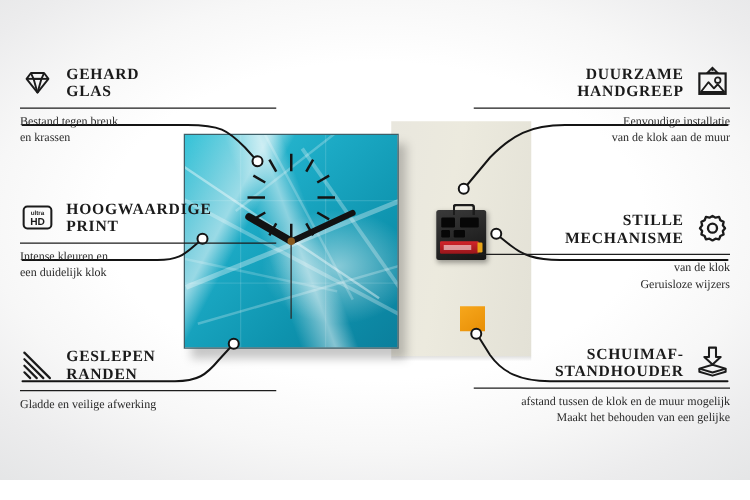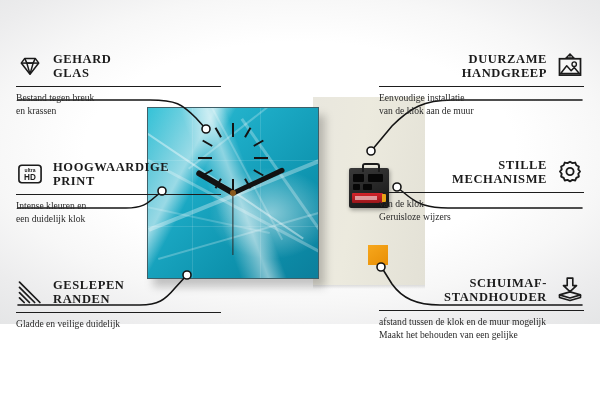--- a/index.html
+++ b/index.html
@@ -2,42 +2,42 @@
 <html><head>
 <meta charset="utf-8">
 <style>
   html,body{margin:0;padding:0;}
   body{
     width:600px;height:400px;overflow:hidden;
     font-family:"Liberation Serif", serif;
     background:#ffffff;
   }
   #stage{
-    position:relative;width:600px;height:324px;
+    position:relative;width:600px;height:384px;
     background:
       radial-gradient(ellipse 78% 72% at 50% 46%, #ffffff 0%, #ffffff 46%, #f7f7f7 66%, #ececed 84%, #e4e5e6 100%);
   }
 
   
   .feature{position:absolute;width:205px;}
   .feature .head{display:flex;align-items:center;gap:9px;}
   .feature.right .head{flex-direction:row-reverse;}
   .titles{line-height:1.14;}
   .t1,.t2{
     font-family:"Liberation Serif", serif;
     font-weight:700;font-size:12.5px;letter-spacing:.6px;
     color:#1b1b1b;white-space:nowrap;
   }
   .feature.right .titles{text-align:right;}
   .rule{height:1.3px;background:#1d1d1d;margin-top:5px;}
   .desc{
     margin-top:5px;font-size:9.6px;line-height:1.33;color:#2a2a2a;
     font-family:"Liberation Serif", serif;
   }
-  .feature.right .desc{}
+  .feature.right .desc{text-align:right;}
   .ico{width:28px;height:28px;flex:0 0 28px;display:block;}
 
   
   #backpanel{
     position:absolute;left:313px;top:97px;width:112px;height:188px;
     background:linear-gradient(100deg,#e9e7de 0%,#eceade 40%,#e3e1d6 100%);
   }
   #backpanel:after{
     content:"";position:absolute;left:0;right:0;bottom:-4px;height:4px;
     background:linear-gradient(to bottom,rgba(0,0,0,.12),rgba(0,0,0,0));
@@ -267,21 +267,21 @@
           <line x1="3" y1="17" x2="7" y2="21"></line>
         </g>
       </svg>
       <div class="titles">
         <div class="t1">GESLEPEN</div>
         <div class="t2">RANDEN</div>
       </div>
     </div>
     <div class="rule"></div>
     <div class="desc">
-      <div>Gladde en veilige duidelijk</div>
+      <div>Gladde en veilige afwerking</div>
     </div>
   </div>
 
   <div class="feature right" style="left:379px;top:52px;">
     <div class="head">
       <svg class="ico" viewBox="0 0 24 24">
         <path d="M12 1.8 L8.6 5.2 H15.4 Z" fill="none" stroke="#1b1b1b" stroke-width="1.2"></path>
         <circle cx="12" cy="3.2" r="0.9" fill="#1b1b1b"></circle>
         <rect x="3" y="5.8" width="18" height="14" fill="none" stroke="#1b1b1b" stroke-width="1.5"></rect>
         <circle cx="15.6" cy="10.4" r="1.9" fill="none" stroke="#1b1b1b" stroke-width="1.2"></circle>
@@ -292,21 +292,21 @@
         <div class="t2">HANDGREEP</div>
       </div>
     </div>
     <div class="rule"></div>
     <div class="desc">
       <div>Eenvoudige installatie</div>
       <div>van de klok aan de muur</div>
     </div>
   </div>
 
-  <div class="feature right" style="left:379px;top:158px;">
+  <div class="feature right" style="left:379px;top:169px;">
     <div class="head">
       <svg class="ico" viewBox="0 0 24 24">
         <g fill="none" stroke="#1b1b1b" stroke-width="1.6" stroke-linejoin="round">
           <path d="M12 3.2 L14.1 4.4 L16.5 3.9 L17.4 6.2 L19.6 7.3 L19.1 9.7 L20.6 11.6 L19.1 13.5 L19.6 15.9 L17.4 17 L16.5 19.3 L14.1 18.8 L12 20 L9.9 18.8 L7.5 19.3 L6.6 17 L4.4 15.9 L4.9 13.5 L3.4 11.6 L4.9 9.7 L4.4 7.3 L6.6 6.2 L7.5 3.9 L9.9 4.4 Z"></path>
           <circle cx="12" cy="11.6" r="3.1"></circle>
         </g>
       </svg>
       <div class="titles">
         <div class="t1">STILLE</div>
         <div class="t2">MECHANISME</div>

